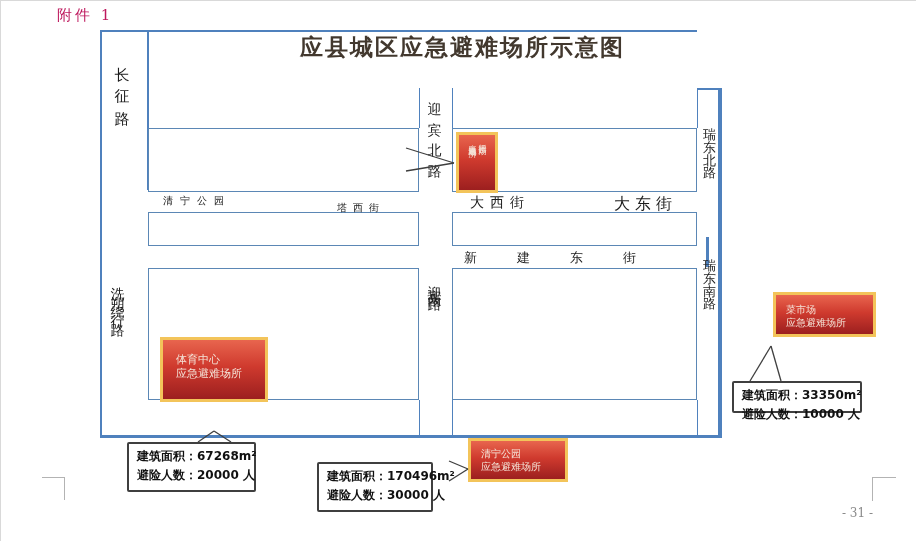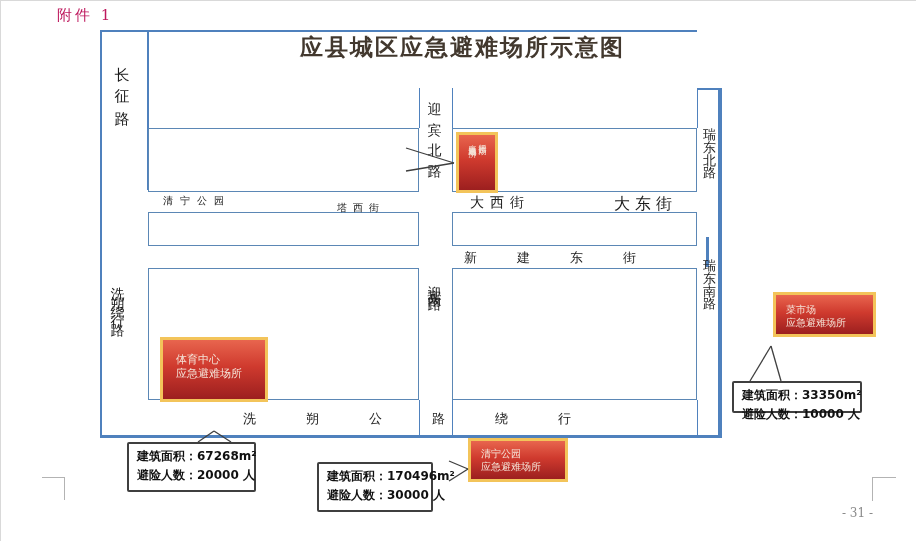--- a/index.html
+++ b/index.html
@@ -74,21 +74,20 @@
   <div class="vtext" style="left:426px;top:90px;font-size:14px;letter-spacing:21px;">迎宾北路</div>
   <div class="vtext" style="left:426px;top:274px;font-size:14px;letter-spacing:4px;">迎宾南路</div>
   <div class="vtext" style="left:700px;top:117px;font-size:13px;letter-spacing:13px;">瑞东北路</div>
   <div class="vtext" style="left:700px;top:248px;font-size:13px;letter-spacing:13px;">瑞东南路</div>
 
   <div class="htext" style="left:163px;top:194px;font-size:10px;letter-spacing:7px;">清宁公园</div>
   <div class="htext" style="left:337px;top:201px;font-size:10px;letter-spacing:6px;">塔西街</div>
   <div class="htext" style="left:470px;top:194px;font-size:14px;letter-spacing:6px;">大西街</div>
   <div class="htext" style="left:614px;top:194px;font-size:16px;letter-spacing:5px;">大东街</div>
   <div class="htext" style="left:464px;top:249px;font-size:13px;letter-spacing:40px;">新建东街</div>
-  <div class="htext" style="left:243px;top:410px;font-size:13px;letter-spacing:50px;">洗朔公路绕行</div>
 
   <div class="shelter" style="left:456px;top:132px;width:42px;height:61px;">
     <div class="shelter-v">
       <span>纸园广场</span>
       <span>应急避难场所</span>
     </div>
   </div>
   <div class="shelter" style="left:160px;top:337px;width:108px;height:65px;padding:13px 0 0 13px;font-size:11px;line-height:14px;">
     <span class="nm">体育中心</span>
     <span class="nm">应急避难场所</span>

